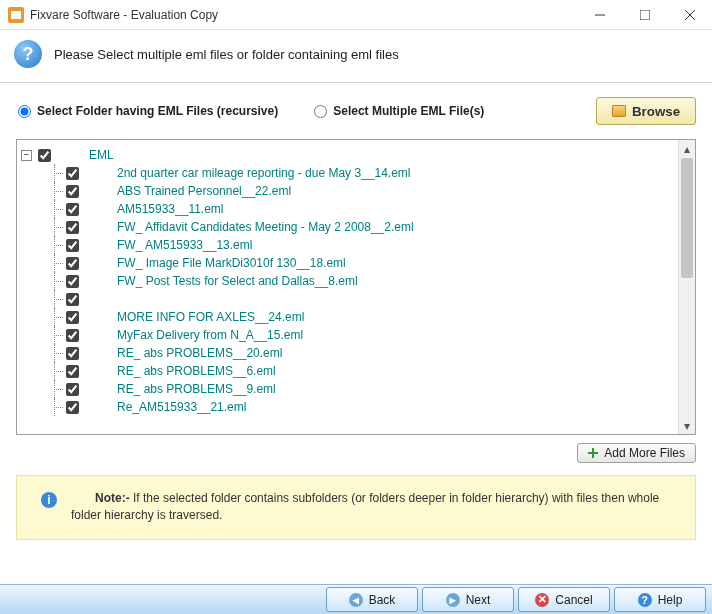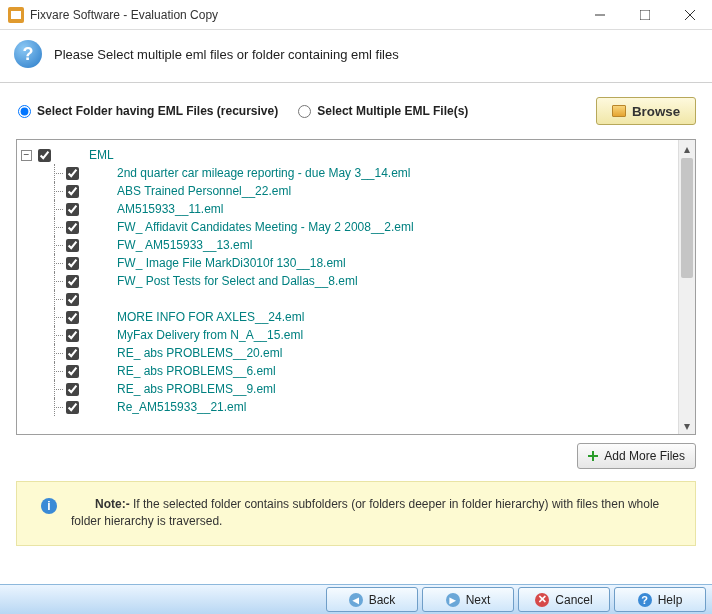--- a/index.html
+++ b/index.html
@@ -68,21 +68,21 @@
   .instruction .instr-text {
     font-size: 13px;
     color: #222;
   }
 
   
   .options-row {
     display: flex;
     align-items: center;
     padding: 14px 16px 10px 18px;
-    gap: 20px;
+    gap: 36px;
   }
   .radio-group { display:flex; align-items:center; gap:6px; }
   .radio-group input[type=radio] { margin: 0; }
   .radio-label { font-weight: bold; color:#222; }
   .options-row .spacer { flex: 1 1 auto; }
 
   .browse-btn {
     display:flex; align-items:center; justify-content:center;
     gap:6px;
     min-width: 100px;
@@ -174,21 +174,21 @@
   .node-label { color:#008080;margin-left:32px; }
   .tree-children { margin-left: 28px; }
 
   
   .addfiles-row {
     display:flex; justify-content:flex-end;
     padding: 8px 16px 0 16px;
   }
   .add-more-btn {
     display:flex; align-items:center; gap:6px;
-    height:26px;
+    height:20px;
     border:1px solid #a0a0a0;
     background: linear-gradient(to bottom,#fcfcfc,#e6e6e6);
     border-radius:3px;
     padding:0 10px;
     font-size:12px;
     color:#222;
   }
   .add-more-btn .plus-ico {
     width:10px; height:10px;
     position:relative;

